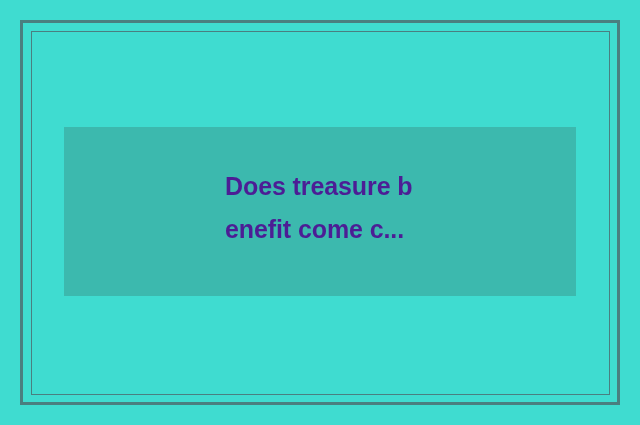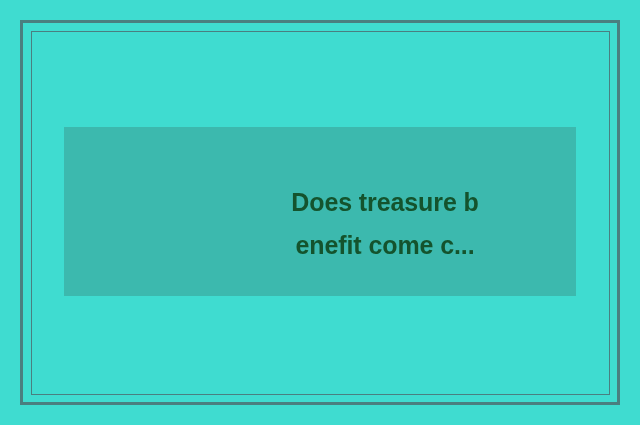--- a/index.html
+++ b/index.html
@@ -52,29 +52,28 @@
     height: 169px;
     background: #3cb9ae;
     box-sizing: border-box;
   }
 
   #headline {
     position: absolute;
     left: 161px;
     top: 38px;
     width: 320px;
-    color: #14532d;
+    color: #4c1d95;
     font-family: "Liberation Sans", sans-serif;
     font-size: 25px;
     font-weight: bold;
     line-height: 43px;
     letter-spacing: -0.1px;
     white-space: pre-line;
-    text-align: center;
-    margin-top: 16px;
+    text-align: left;
   }
 </style>
 </head>
 <body>
 
 <div id="canvas">
 
   <div id="frame-outer"></div>
   <div id="frame-inner"></div>
 

